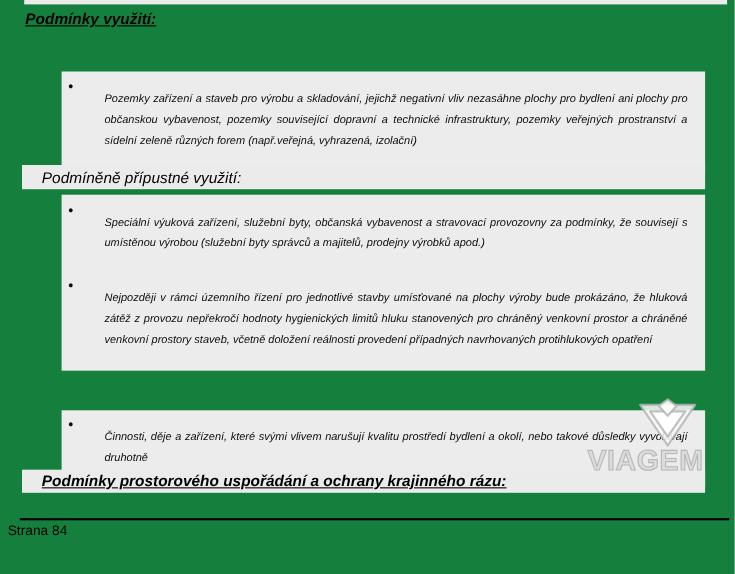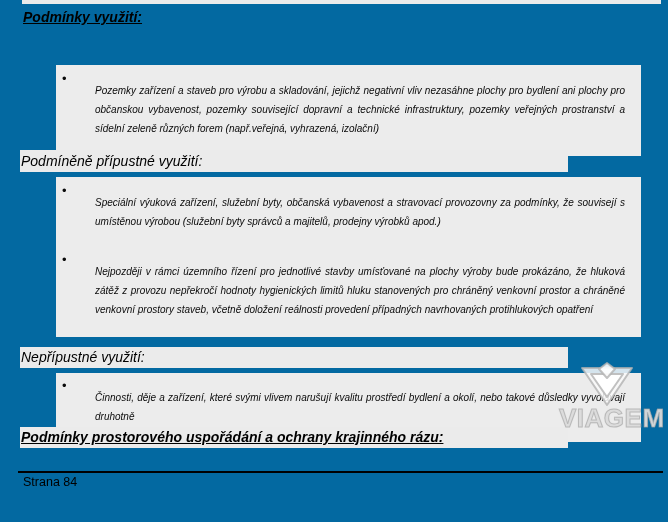--- a/index.html
+++ b/index.html
@@ -1,20 +1,20 @@
 <!DOCTYPE html>
 <html><head>
 <meta charset="utf-8">
 <style>
   html, body { margin: 0; padding: 0; background: #ffffff; }
   .page {
     position: relative;
     width: 668px;
     height: 522px;
-    background: #0369a1;
+    background: #15803d;
     font-family: "Liberation Sans", sans-serif;
     color: #0a0a0a;
     overflow: hidden;
   }
   .top-strip {
     position: absolute;
     left: 22px; top: 0; width: 639px; height: 4px;
     background: #ebebeb;
   }
   .heading {
@@ -24,26 +24,26 @@
     font-style: italic;
     white-space: nowrap;
     color: #000;
   }
   .heading.bold-underline {
     font-weight: bold;
     text-decoration: underline;
   }
   .bar {
     position: absolute;
-    left: 20px; width: 548px;
+    left: 20px; width: 621px;
     background: #ebebeb;
     font-size: 14px;
     font-style: italic;
     color: #000;
-    padding-left: 1px;
+    padding-left: 18px;
     box-sizing: border-box;
     white-space: nowrap;
   }
   .bullet-block {
     position: absolute;
     left: 56px; width: 585px;
     background: #ececec;
     box-sizing: border-box;
     padding: 4px 4px 6px 0;
   }
@@ -71,29 +71,29 @@
     left: 18px; top: 471px; width: 645px;
     border-top: 2px solid #000;
   }
   .footer-text {
     position: absolute;
     top: 475px;
     font-size: 12.5px;
     color: #000;
     white-space: nowrap;
   }
-  .footer-text.left { left: 23px; }
+  .footer-text.left { left: 7px; }
   .footer-text.right { right: 8px; }
   .watermark {
     position: absolute;
     pointer-events: none;
   }
   .wm-logo { left: 580px; top: 361px; }
   .wm-text {
-    left: 559px; top: 403px;
+    left: 534px; top: 403px;
     font-size: 26px;
     font-weight: bold;
     letter-spacing: 0.5px;
     color: rgba(222,222,222,0.9);
     -webkit-text-stroke: 1px rgba(166,166,166,0.65);
     text-shadow: 0 0 1px rgba(170,170,170,0.5);
     font-style: normal;
   }
 </style>
 </head>
@@ -119,21 +119,20 @@
     <div class="li">
       <span class="marker">•</span>
       <p class="li-text">Speciální výuková zařízení, služební byty, občanská vybavenost a stravovací provozovny za podmínky, že souvisejí s umístěnou výrobou (služební byty správců a majitelů, prodejny výrobků apod.)</p>
     </div>
     <div class="li">
       <span class="marker">•</span>
       <p class="li-text">Nejpozději v rámci územního řízení pro jednotlivé stavby umísťované na plochy výroby bude prokázáno, že hluková zátěž z provozu nepřekročí hodnoty hygienických limitů hluku stanovených pro chráněný venkovní prostor a chráněné venkovní prostory staveb, včetně doložení reálnosti provedení případných navrhovaných protihlukových opatření</p>
     </div>
   </div>
 
-  <div class="bar" style="top:347px; height:21px; line-height:21px">Nepřípustné využití:</div>
 
   <div class="bullet-block" style="top:373px; padding-top:3px; padding-bottom:4px">
     <div class="li">
       <span class="marker">•</span>
       <p class="li-text">Činnosti, děje a zařízení, které svými vlivem narušují kvalitu prostředí bydlení a okolí, nebo takové důsledky vyvolávají druhotně</p>
     </div>
   </div>
 
   <div class="bar" style="top:427px; height:21px; line-height:21px; font-weight:bold; text-decoration:underline">Podmínky prostorového uspořádání a ochrany krajinného rázu:</div>
 

